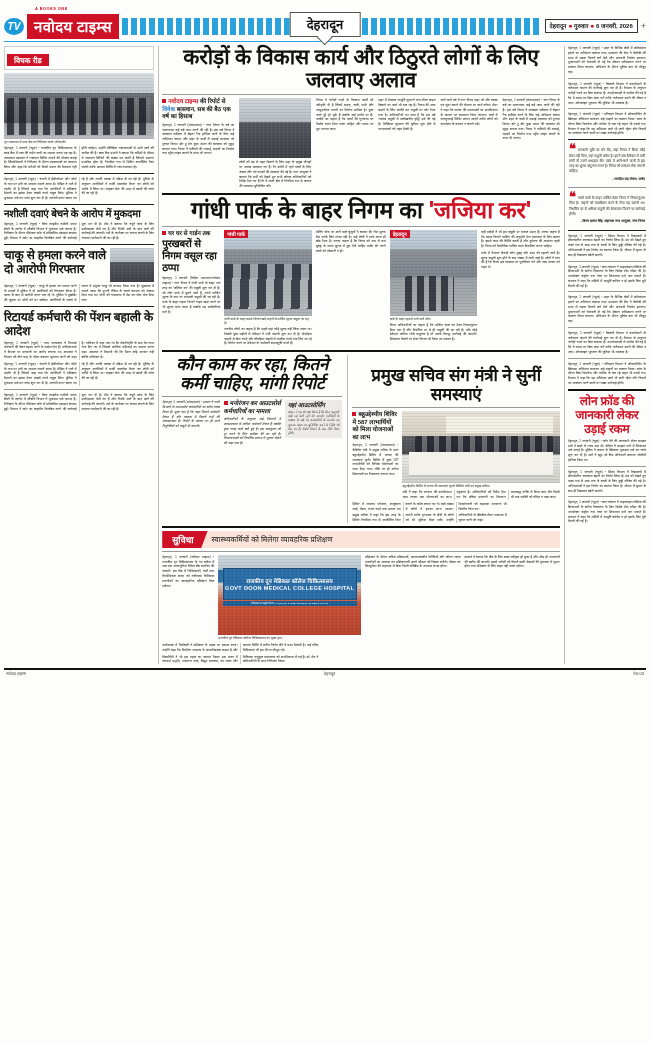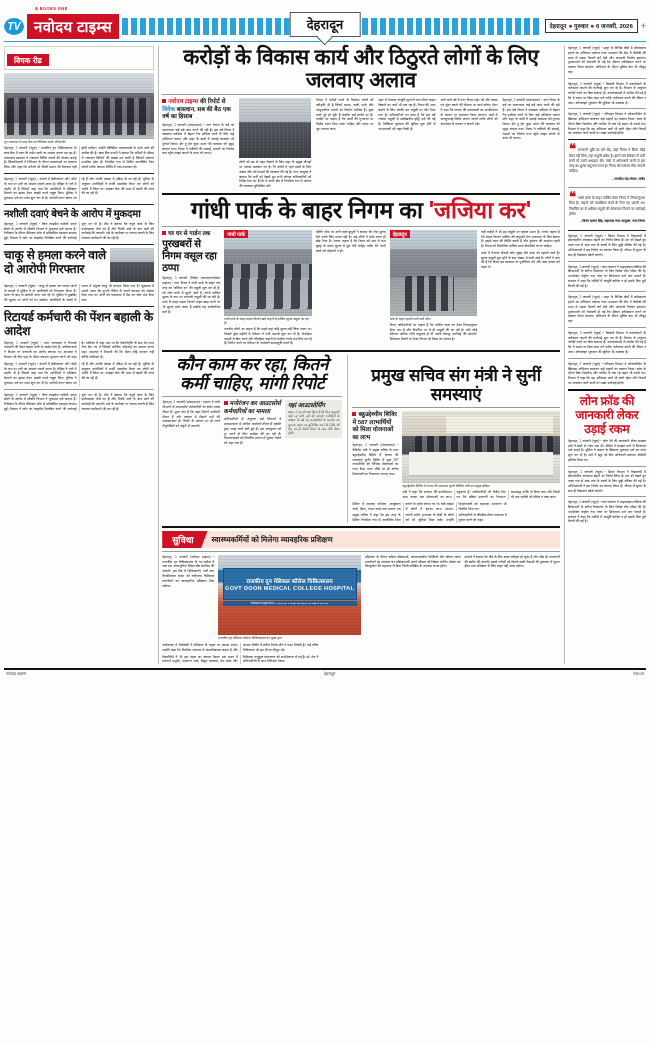--- a/index.html
+++ b/index.html
@@ -79,21 +79,21 @@
   .seclabel{
     display:inline-block;background:#cf1126;color:#fff;font-weight:bold;
     font-size:7.5px;padding:1px 7px;text-align:center;
   }
   .seclabel-wrap{ display:flex;align-items:center;gap:4px;background:#fbe3d9;}
   .seclabel-wrap .slant{
      background:#cf1126;color:#fff;font-weight:bold;font-size:9px;
      padding:2px 14px 2px 10px;
      clip-path:polygon(0 0,100% 0,86% 100%,0 100%);
   }
-  .seclabel-wrap .sldesc{ font-size:7.5px;font-weight:bold;color:#222; }
+  .seclabel-wrap .sldesc{ font-size:7.5px;font-weight:normal;color:#222; }
 
   .bullet-head{ font-size:6px;font-weight:bold;line-height:1.25;}
   .bullet-head .sq{ display:inline-block;width:4px;height:4px;background:#cf1126;margin-right:2px;}
   .kicker-blue{ color:#2b7fc4; }
 
   
   .photo{ background:#9aa6ad; position:relative; overflow:hidden; }
   .photo .tag{
     position:absolute;top:0;left:0;background:#cf1126;color:#fff;
     font-size:5px;font-weight:bold;padding:1px 3px;z-index:2;

